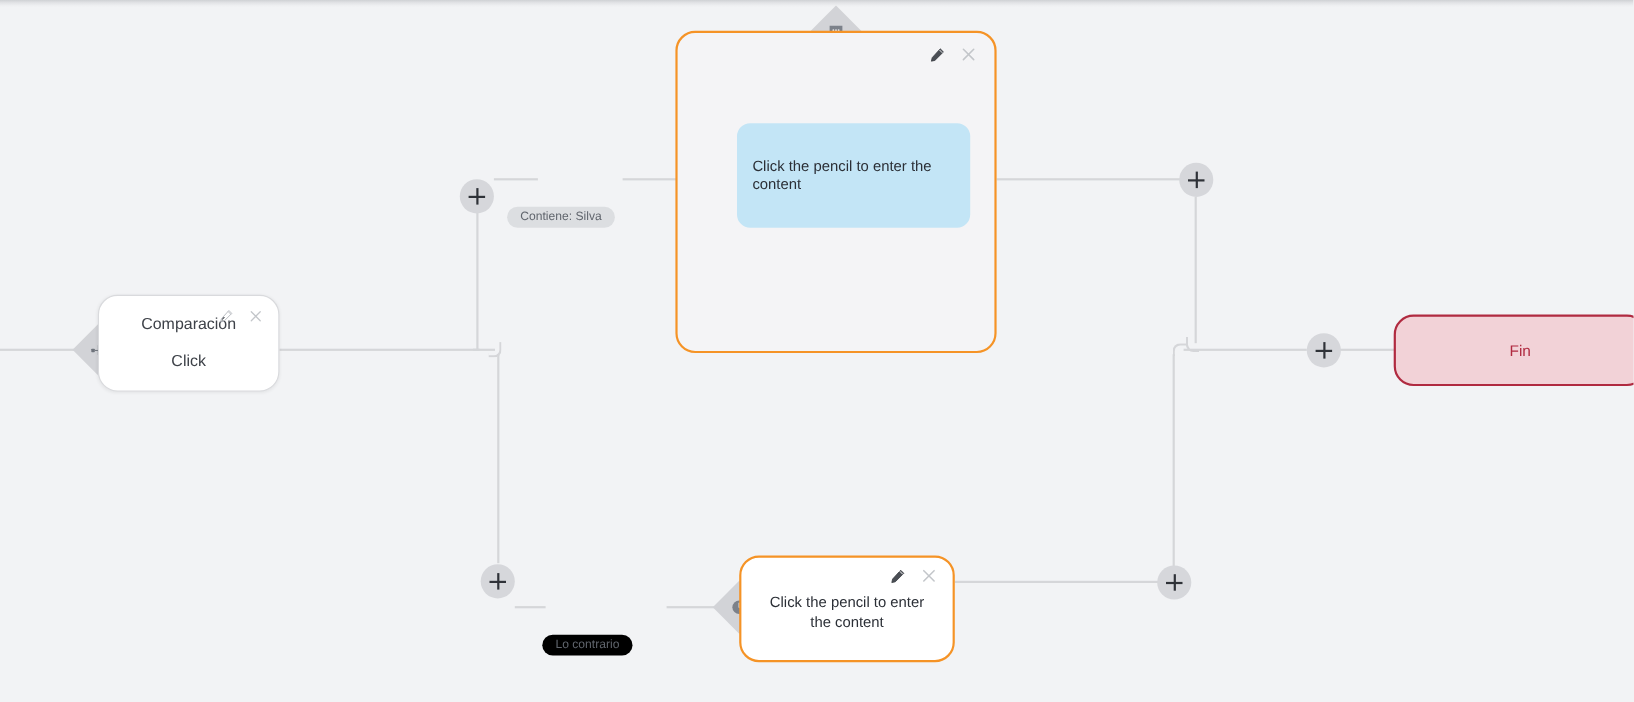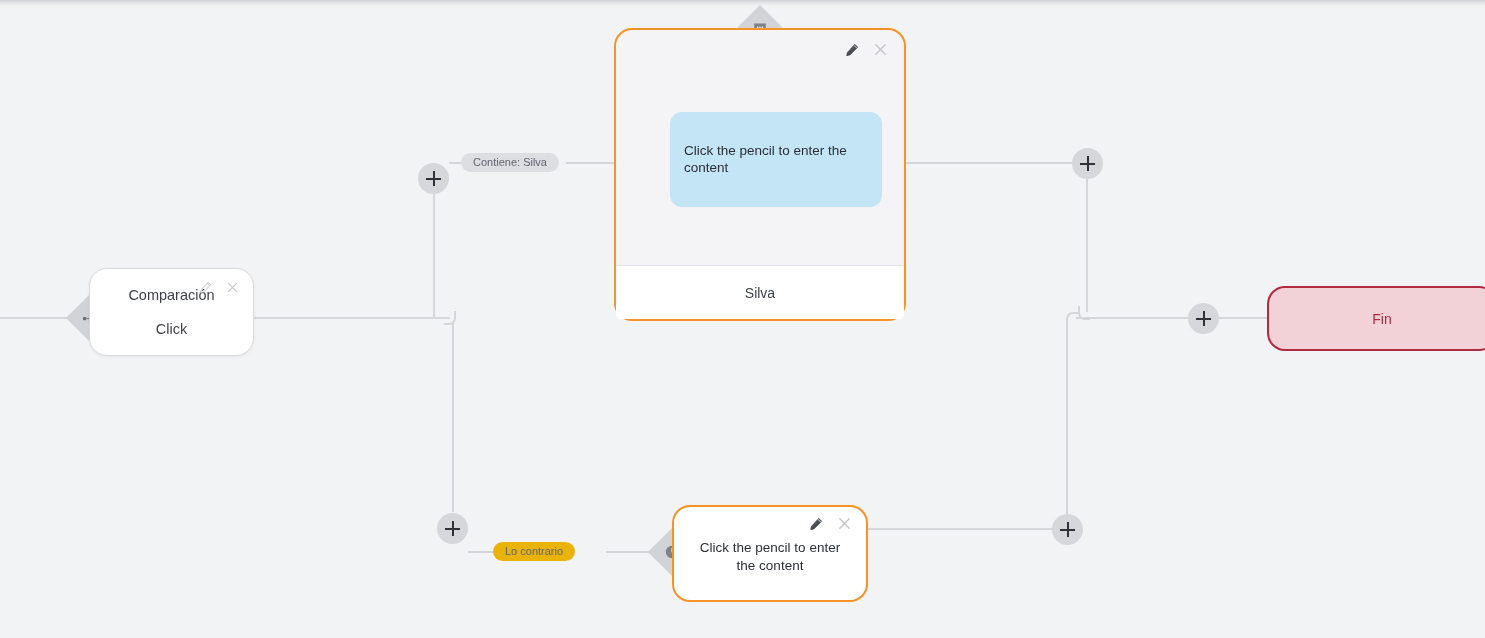--- a/index.html
+++ b/index.html
@@ -71,23 +71,24 @@
   .edge-label {
     position: absolute;
     height: 19px;
     line-height: 19px;
     padding: 0 12px;
     border-radius: 10px;
     font-size: 11px;
     color: #60656d;
     white-space: nowrap;
     text-align: center;
+    margin-top: 35px;
   }
   .edge-label.gray { background: #dcdee1; }
-  .edge-label.white { background: #eab308; }
+  .edge-label.white { background: #000000; }
 
   
   .diamond {
     position: absolute;
     width: 34px;
     height: 34px;
     background: #d2d3d7;
     transform: rotate(45deg);
     display: flex;
     align-items: center;
@@ -305,21 +306,20 @@
       </span>
       <span class="ico">
         <svg width="15" height="15" viewBox="0 0 16 16">
           <path d="M3 3 L13 13 M13 3 L3 13" stroke="#c3c6ca" stroke-width="1.5" stroke-linecap="round"></path>
         </svg>
       </span>
     </div>
     <div class="body">
       <div class="bubble" style="position:absolute; left:54px; top:82px;">Click the pencil to enter the content</div>
     </div>
-    <div class="footer">Silva</div>
   </div>
 
   <div class="diamond" style="left:655px; top:535px;">
     <span class="dicon">
       <svg width="16" height="16" viewBox="0 0 16 16">
         <circle cx="8" cy="8" r="6.2" fill="#7c818a"></circle>
         <path d="M8 4.4 V8 L10.4 9.6" stroke="#e9eaec" stroke-width="1.2" fill="none" stroke-linecap="round"></path>
       </svg>
     </span>
   </div>

